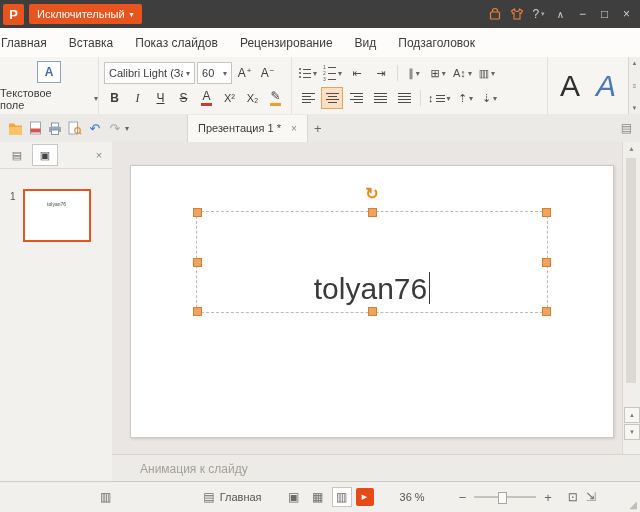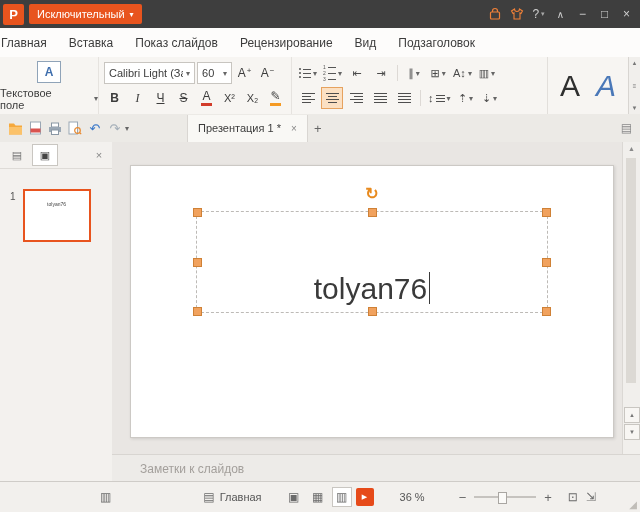--- a/index.html
+++ b/index.html
@@ -406,21 +406,21 @@
   </div>
 
   <div class="vscroll">
     <div class="vs-up">▲</div>
     <div class="vs-thumb"></div>
     <div class="vs-btn vs-prev">▲</div>
     <div class="vs-btn vs-next">▼</div>
   </div>
 
   <div class="notes">
-    <span class="notes-text">Заметки к слайдов</span>
+    <span class="notes-text">Анимация к слайду</span>
   </div>
 
   <div class="statusbar">
     <span class="sb-ic sb-left">▥</span>
     <div class="sb-notes">
       <span class="sb-ic">▤</span>
       <span>Главная</span>
     </div>
     <div class="sb-views">
       <div class="vw">▣</div>

